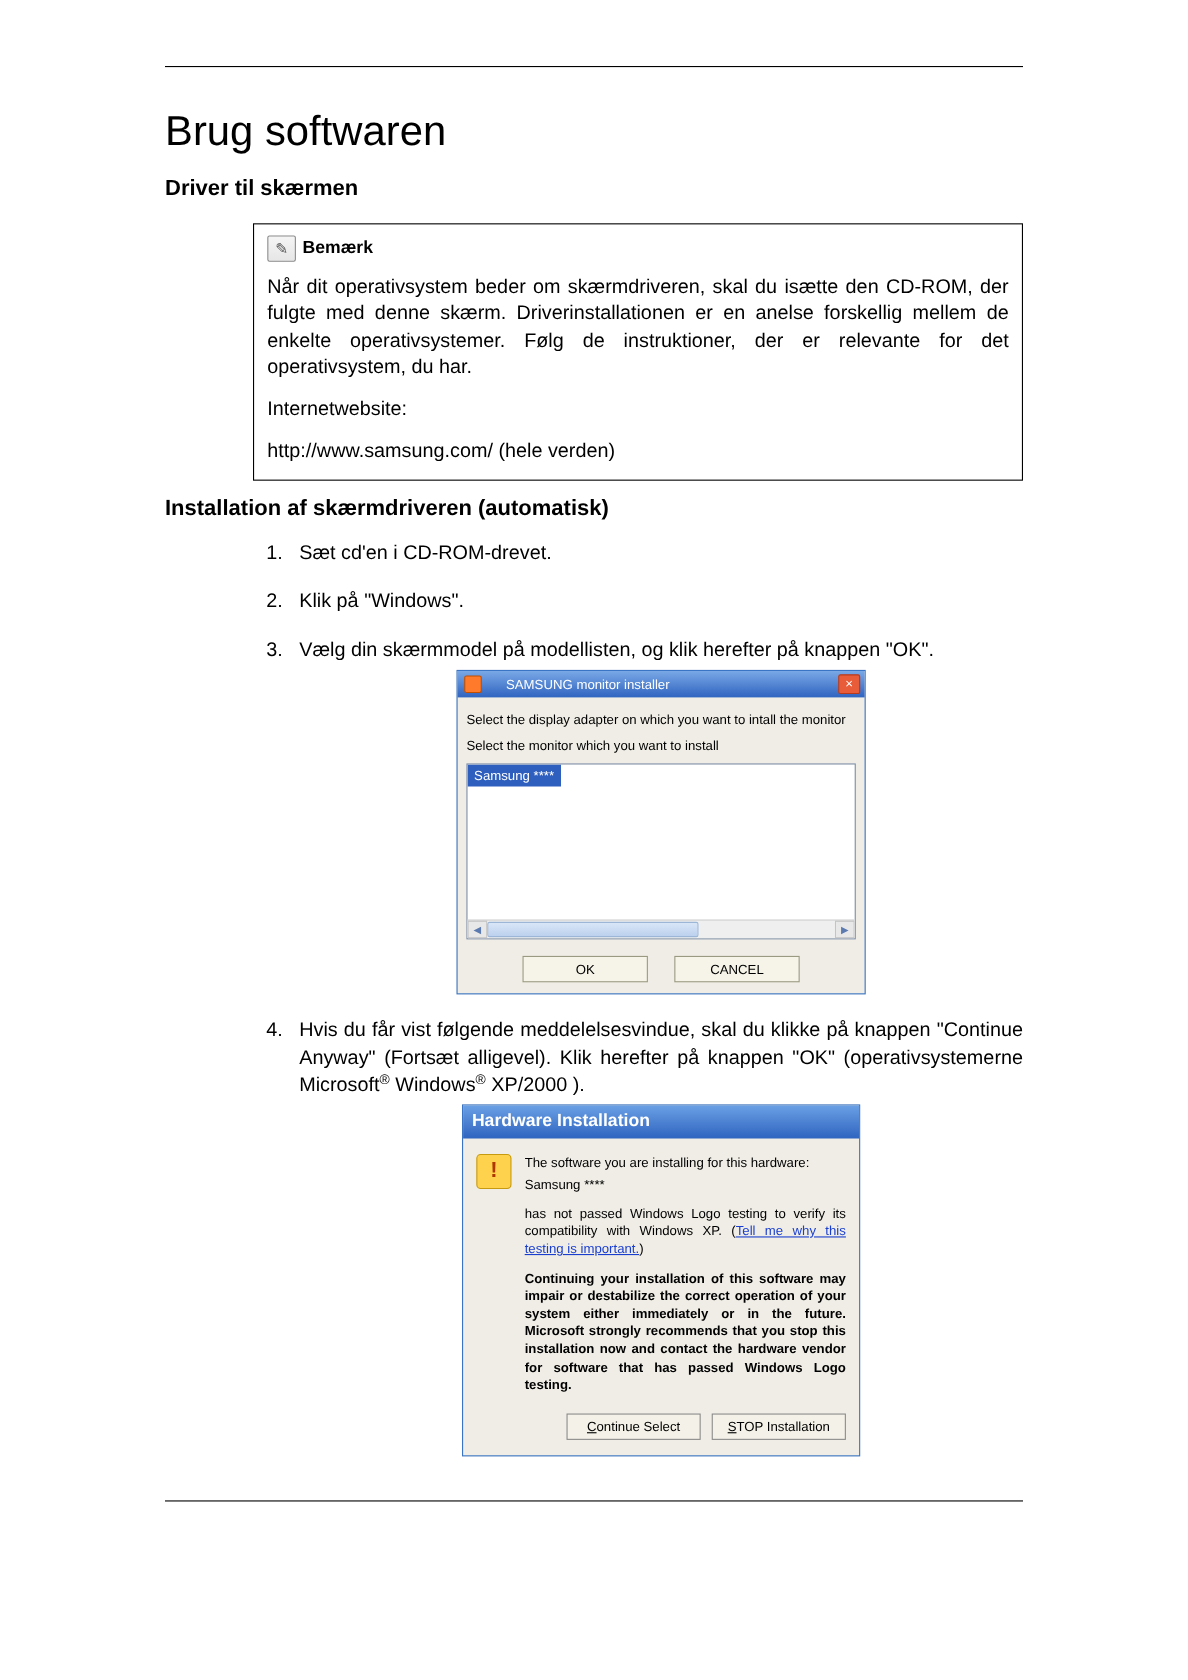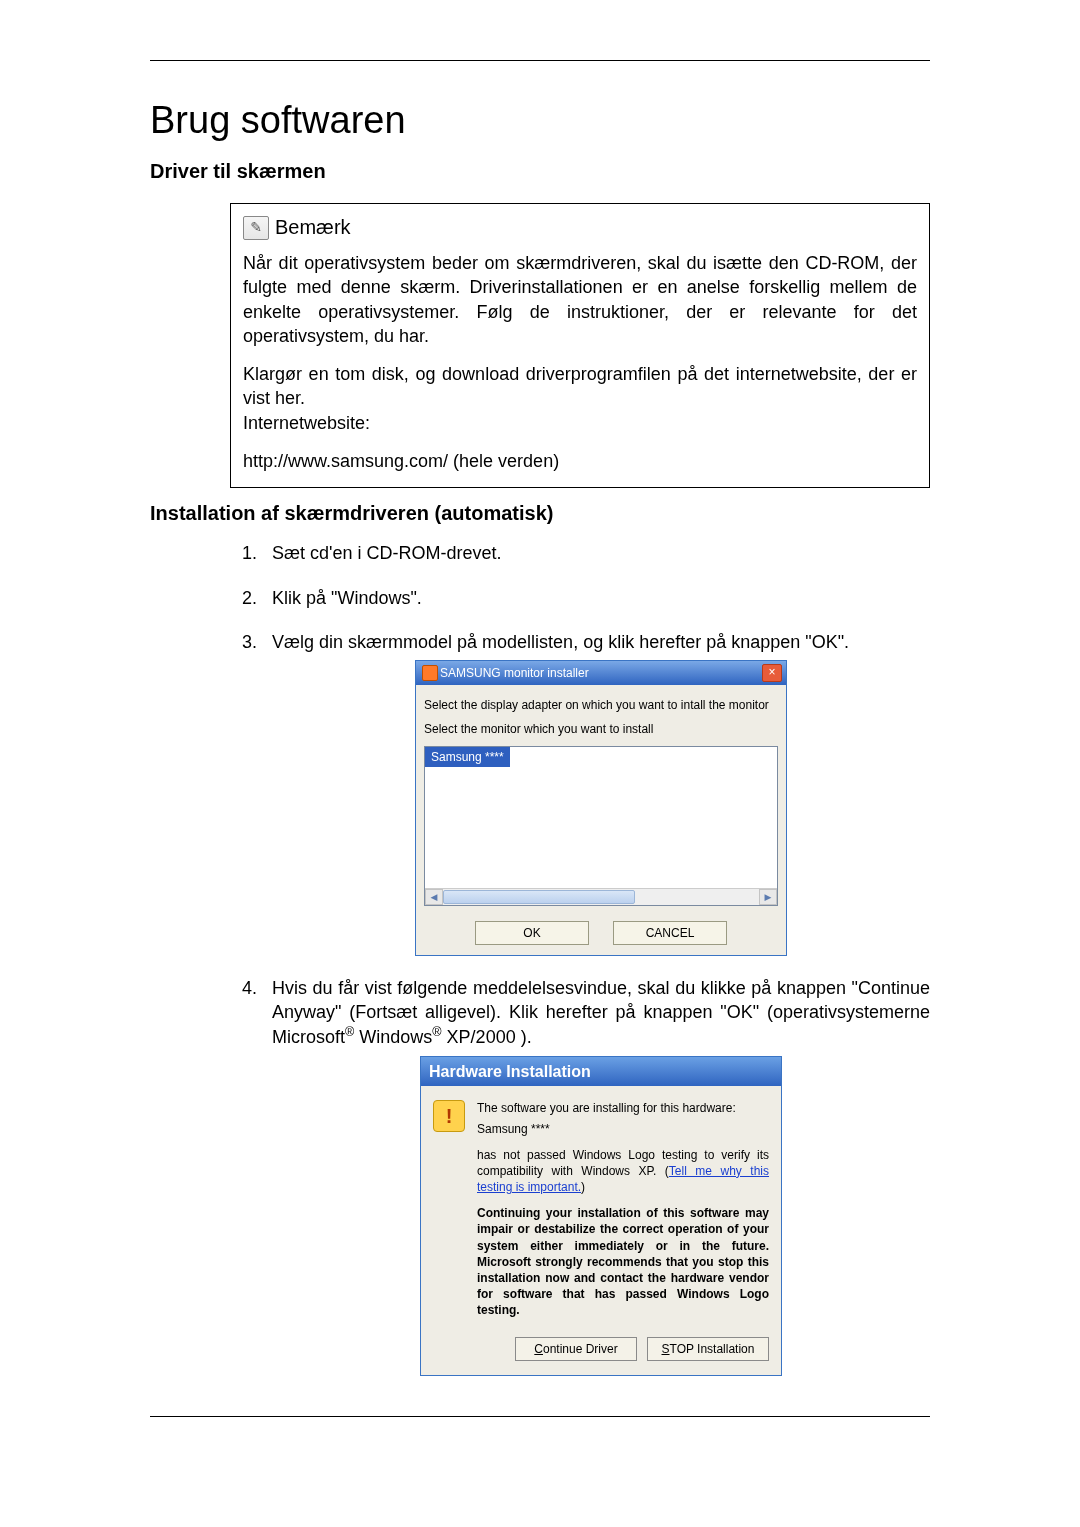--- a/index.html
+++ b/index.html
@@ -49,22 +49,22 @@
     border: 1px solid #888;
     background: linear-gradient(#f5f5f5, #e6e6e6);
     display: inline-flex;
     align-items: center;
     justify-content: center;
     font-size: 14px;
     color: #555;
     border-radius: 2px;
   }
   .note-label {
-    font-weight: normal;
-    font-size: 20px;
+    font-weight: bold;
+    font-size: 16px;
   }
   .note-para {
     margin: 0 0 14px 0;
   }
   .note-para.last {
     margin-bottom: 0;
   }
   h3.sub-title {
     font-size: 20px;
     font-weight: bold;
@@ -97,21 +97,21 @@
     color: #fff;
     display: flex;
     align-items: center;
     justify-content: space-between;
     padding: 3px 4px 3px 6px;
     font-size: 12px;
   }
   .inst-title-left {
     display: flex;
     align-items: center;
-    gap: 2px;
+    gap: 22px;
   }
   .inst-title-icon {
     width: 14px;
     height: 14px;
     background: #ff7a2a;
     border: 1px solid #c04f00;
     border-radius: 2px;
   }
   .inst-close {
     width: 18px;
@@ -297,21 +297,20 @@
   <h1 class="main-title">Brug softwaren</h1>
 
   <h2 class="section-title">Driver til skærmen</h2>
 
   <div class="note-box">
     <div class="note-header">
       <span class="note-icon">✎</span>
       <span class="note-label">Bemærk</span>
     </div>
     <p class="note-para">Når dit operativsystem beder om skærmdriveren, skal du isætte den CD-ROM, der fulgte med denne skærm. Driverinstallationen er en anelse forskellig mellem de enkelte operativsystemer. Følg de instruktioner, der er relevante for det operativsystem, du har.</p>
-    <p class="note-para" style="margin-bottom:0;">Klargør en tom disk, og download driverprogramfilen på det internetwebsite, der er vist her.</p>
     <p class="note-para">Internetwebsite:</p>
     <p class="note-para last">http://www.samsung.com/ (hele verden)</p>
   </div>
 
   <h3 class="sub-title">Installation af skærmdriveren (automatisk)</h3>
 
   <ol class="steps">
     <li>Sæt cd'en i CD-ROM-drevet.</li>
     <li>Klik på "Windows".</li>
     <li>
@@ -359,21 +358,21 @@
             <div class="hw-text">
               <p class="tight">The software you are installing for this hardware:</p>
               <p>Samsung ****</p>
               <p>
                 <span>has not passed Windows Logo testing to verify its compatibility with Windows XP. (</span><span class="hw-link">Tell me why this testing is important.</span><span>)</span>
               </p>
               <p class="hw-bold" style="margin-bottom:0;">Continuing your installation of this software may impair or destabilize the correct operation of your system either immediately or in the future. Microsoft strongly recommends that you stop this installation now and contact the hardware vendor for software that has passed Windows Logo testing.</p>
             </div>
           </div>
           <div class="hw-buttons">
-            <div class="hw-btn"><u>C</u><span>ontinue Driver</span></div>
+            <div class="hw-btn"><u>C</u><span>ontinue Select</span></div>
             <div class="hw-btn"><u>S</u><span>TOP Installation</span></div>
           </div>
         </div>
       </div>
     </li>
   </ol>
 
   <div class="bottom-rule"></div>
 </div>
 

